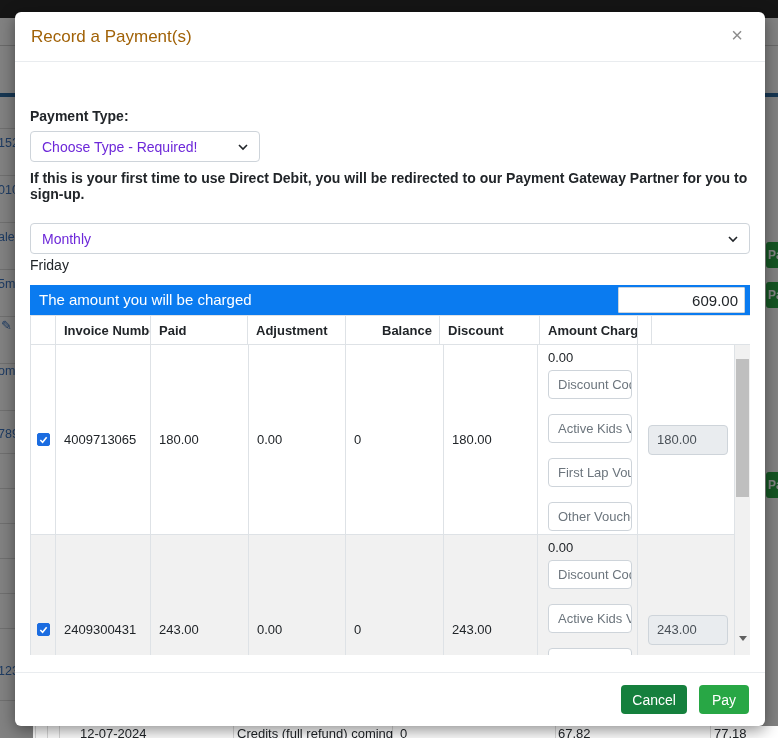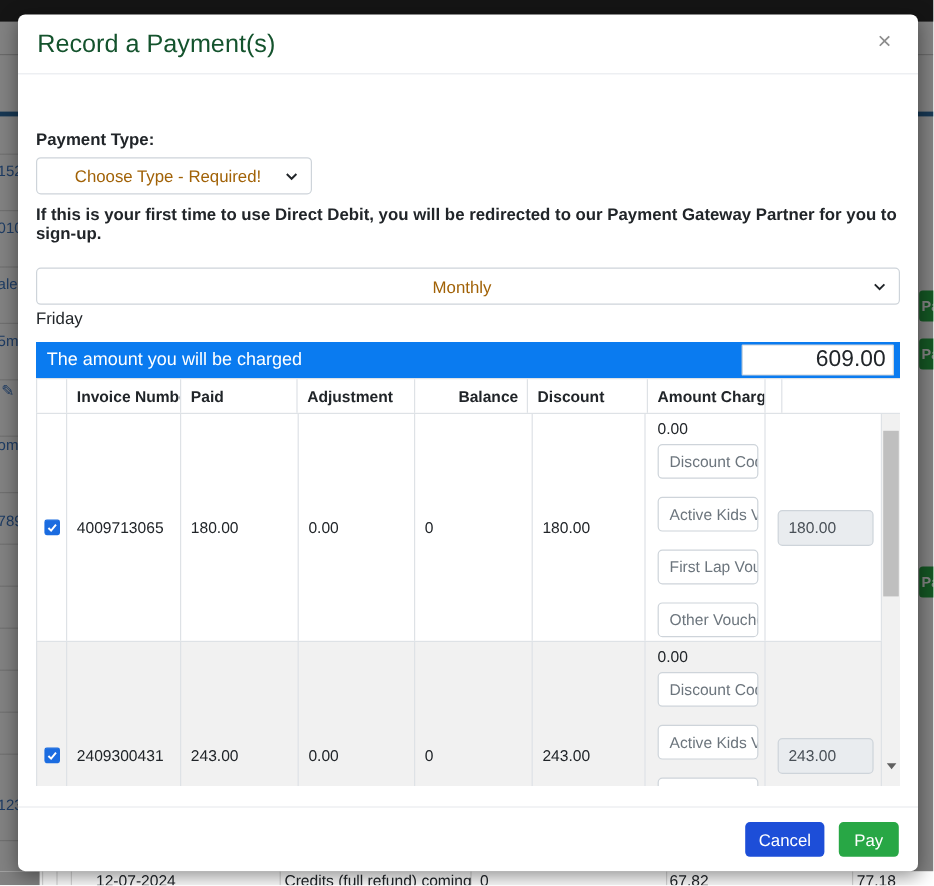--- a/index.html
+++ b/index.html
@@ -20,37 +20,37 @@
   .bg-bcell { position:absolute; top:0; font-size:13px; color:#212529; white-space:nowrap; }
   .bg-bline { position:absolute; top:0; width:1px; height:12px; background:#d9d9d9; }
   .bg-bshade { position:absolute; left:0; top:0; width:33px; height:12px; background:#828282; }
 
   
   .overlay { position:absolute; left:0; top:0; width:778px; height:726px; background:rgba(0,0,0,0.49); }
 
   
   .modal { position:absolute; left:15px; top:12px; width:750px; height:714px; background:#fff; border-radius:6px; box-shadow:0 4px 16px rgba(0,0,0,0.45); }
   .m-header { position:absolute; left:0; top:0; width:100%; height:50px; border-bottom:1px solid #e9ecef; display:flex; align-items:center; padding:0 16px; }
-  .m-title { font-size:21px; color:#14532d; }
+  .m-title { font-size:17px; color:#a16207; }
   .m-close { position:absolute; right:22px; top:13px; font-size:20px; line-height:20px; color:#8d8d8d; background:none; border:none; cursor:pointer; font-family:"Liberation Sans", sans-serif; }
   .m-summary { position:absolute; left:15px; top:68px; font-size:16px; font-weight:bold; color:#212529; }
   .f-label { position:absolute; left:15px; font-size:14px; font-weight:bold; color:#212529; }
   .lbl-type { top:96px; }
   .lbl-freq { top:195px;margin-top:24px; }
   .note { position:absolute; left:15px; top:158px; width:718px; font-size:14px; font-weight:600; color:#212529; }
-  .sel { position:absolute; left:15px; height:31px; border:1px solid #ced4da; border-radius:4px; background:#fff; display:flex; align-items:center; padding:0 11px; font-size:14px; color:#a16207; cursor:pointer;text-align:center; }
+  .sel { position:absolute; left:15px; height:31px; border:1px solid #ced4da; border-radius:4px; background:#fff; display:flex; align-items:center; padding:0 11px; font-size:14px; color:#6d28d9; cursor:pointer; }
   .sel-type { top:119px; width:230px; }
   .sel-freq { top:211px; width:720px; }
   .sel-text { flex:1; white-space:nowrap; overflow:hidden; }
   .chev { width:10px; height:10px; flex:0 0 auto; }
   .day { position:absolute; left:15px; top:245px; font-size:14px; color:#212529; }
 
   .banner { position:absolute; left:15px; top:273px; width:720px; height:30px; background:#0a7bf0; color:#fff; }
   .banner-text { position:absolute; left:9px; top:0; line-height:30px; font-size:15px; }
-  .banner-input { position:absolute; right:5px; top:2px; width:127px; height:26px; border:1px solid #ced4da; border-radius:1px; background:#fff; font-size:19px; color:#212529; text-align:right; padding:0 6px; font-family:"Liberation Sans", sans-serif; }
+  .banner-input { position:absolute; right:5px; top:2px; width:127px; height:26px; border:1px solid #ced4da; border-radius:1px; background:#fff; font-size:15px; color:#212529; text-align:right; padding:0 6px; font-family:"Liberation Sans", sans-serif; }
 
   
   .thead { position:absolute; left:15px; top:303px; width:720px; height:30px; display:flex; border-top:1px solid #dee2e6; border-bottom:1px solid #dee2e6; background:#fff; }
   .th { border-left:1px solid #dee2e6; height:100%; display:flex; align-items:center; padding-left:8px; font-size:13px; font-weight:bold; color:#212529; white-space:nowrap; overflow:hidden; }
   .th:last-child { border-right:1px solid #dee2e6; }
   .c0 { width:25px; } .c1 { width:95px; } .c2 { width:98px; } .c3 { width:97px; }
   .c4 { width:98px; } .c5 { width:94px;padding-left:36px; } .c6 { width:100px; } .c7 { width:98px; }
   .c-stub { width:15px; border-right:1px solid #dee2e6; }
 
   .tscroll { position:absolute; left:15px; top:333px; width:720px; height:310px; overflow:hidden; }
@@ -72,21 +72,21 @@
   .sb { position:absolute; right:0; top:0; width:15px; height:310px; background:#f1f1f1; }
   .sb-btn { position:absolute; left:0; width:15px; height:14px; background:#f1f1f1; border:none; cursor:pointer; }
   .sb-up { top:0; } .sb-down { bottom:0; }
   .tri-up { width:0; height:0; border-left:4px solid transparent; border-right:4px solid transparent; border-bottom:5px solid #606060; margin:0 auto; }
   .tri-down { width:0; height:0; border-left:4px solid transparent; border-right:4px solid transparent; border-top:5px solid #606060; margin:0 auto; }
   .sb-thumb { position:absolute; left:1px; top:14px; width:13px; height:138px; background:#bfbfbf; cursor:pointer; }
 
   
   .m-footer { position:absolute; left:0; top:660px; width:100%; height:54px; border-top:1px solid #e9ecef; display:flex; align-items:center; justify-content:flex-end; gap:12px; padding:0 16px; }
   .btn { height:29px; border:none; border-radius:4px; color:#fff; font-size:14px; cursor:pointer; font-family:"Liberation Sans", sans-serif; }
-  .btn-cancel { background:#1d4ed8; padding:0 11px; }
+  .btn-cancel { background:#15803d; padding:0 11px; }
   .btn-pay { background:#28a745; padding:0 13px; }
 </style>
 </head>
 <body>
 
 <div class="stage">
 
   <div class="bg">
     <div class="bg-navbar"></div>
     <div class="bg-hline"></div>

